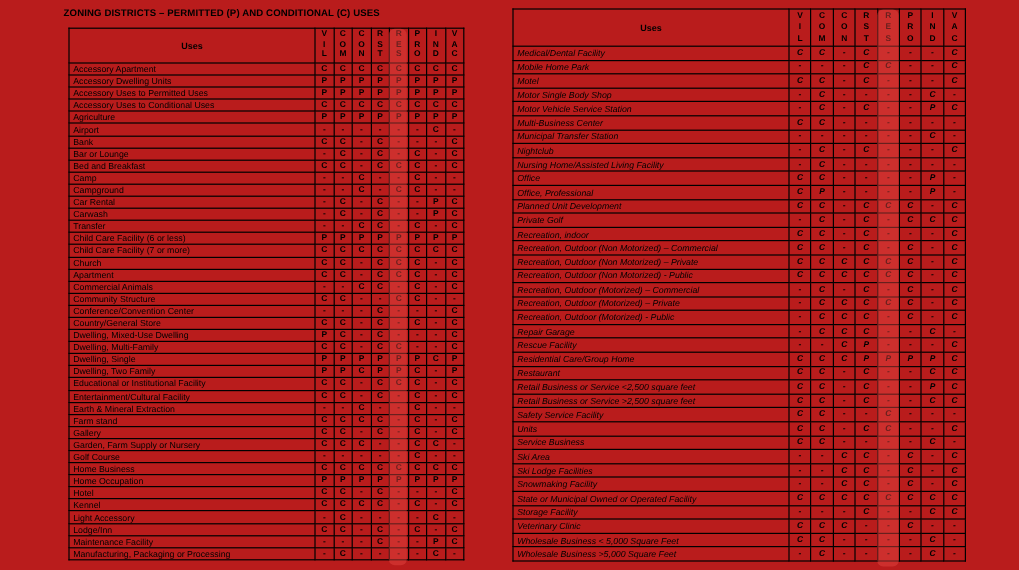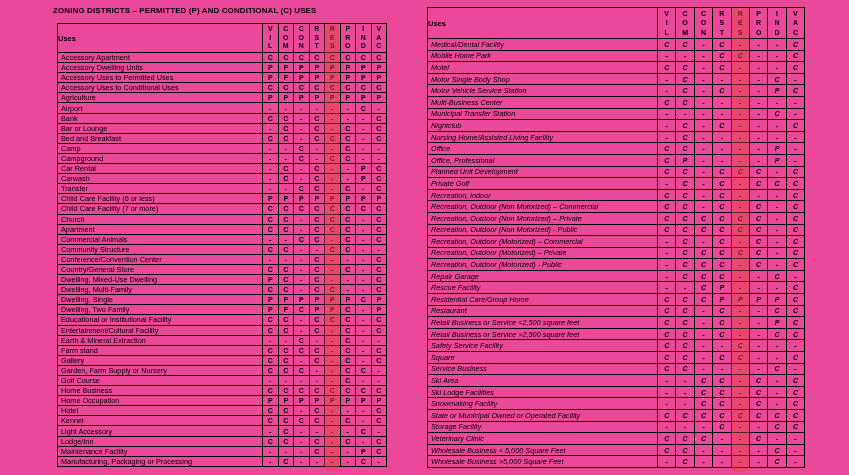--- a/index.html
+++ b/index.html
@@ -1,17 +1,17 @@
 <!DOCTYPE html>
 <html><head>
 <meta charset="utf-8">
 <style>
   html,body { margin:0; padding:0; background:#ffffff; }
   .page {
-    position:relative; width:849px; height:475px; background:#ec4899;
+    position:relative; width:849px; height:475px; background:#b91c1c;
     font-family:"Liberation Sans","DejaVu Sans",sans-serif; color:#000; overflow:hidden;
   }
   .title {
     position:absolute; left:53px; top:6px;
     font-size:8px; font-weight:bold; letter-spacing:0.1px; white-space:nowrap;
   }
   .twrap { position:absolute; }
   .twrap.t0 { left:57px;  top:23px; width:329px; }
   .twrap.t1 { left:427px; top:7px;  width:377px; }
 
@@ -19,21 +19,21 @@
   th, td { border:1px solid #000; padding:0; }
 
   .t0 col.col-uses { width:205px; }  .t0 col.col-val { width:15.5px; }
   .t1 col.col-uses { width:230px; }  .t1 col.col-val { width:18.4px; }
 
   .t0 thead tr { height:29px; }
   .t1 thead tr { height:31px; }
   .t0 tbody tr { height:10.1px; }
   .t1 tbody tr { height:11.6px;font-style:italic; }
 
-  th.uses-h { font-size:7.5px; font-weight:bold; text-align:left; vertical-align:middle; }
+  th.uses-h { font-size:7.5px; font-weight:bold; text-align:center; vertical-align:middle; }
   th.col-h  { font-size:7px;  font-weight:bold; text-align:center; vertical-align:middle; }
   .t0 th.col-h span { display:block; line-height:8.6px; }
   .t1 th.col-h span { display:block; line-height:9.2px; }
 
   td.use { font-size:7.3px; padding-left:3px; white-space:nowrap; overflow:hidden; vertical-align:middle; }
   td.val { font-size:7px; font-weight:bold; text-align:center; vertical-align:middle; }
 
   .hl {
     position:absolute; top:1px; bottom:-4px; border-radius:5px;
     pointer-events:none; z-index:2;
@@ -912,21 +912,21 @@
             <td class="val">C</td>
             <td class="val">C</td>
             <td class="val">-</td>
             <td class="val">-</td>
             <td class="val">C</td>
             <td class="val">-</td>
             <td class="val">-</td>
             <td class="val">-</td>
           </tr>
           <tr>
-            <td class="use">Square</td>
+            <td class="use">Units</td>
             <td class="val">C</td>
             <td class="val">C</td>
             <td class="val">-</td>
             <td class="val">C</td>
             <td class="val">C</td>
             <td class="val">-</td>
             <td class="val">-</td>
             <td class="val">C</td>
           </tr>
           <tr>

